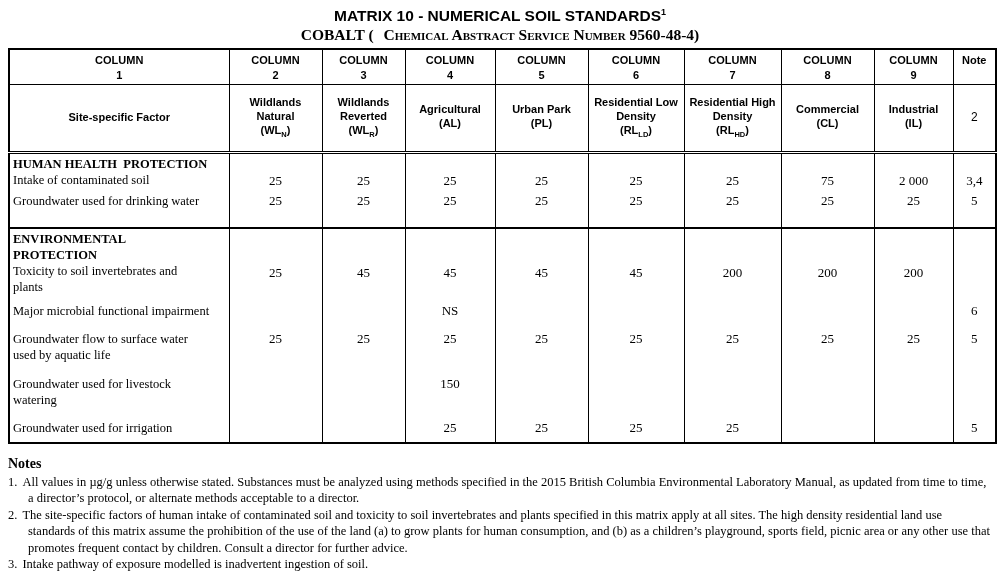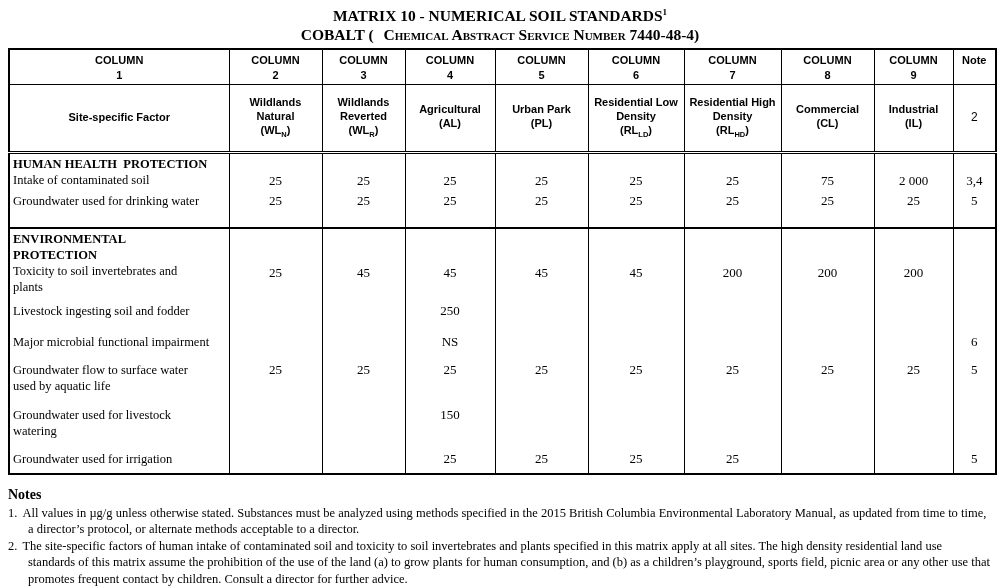--- a/index.html
+++ b/index.html
@@ -7,21 +7,21 @@
     margin: 0; padding: 0;
     width: 1000px; height: 588px;
     background: #ffffff;
     color: #000;
     overflow: hidden;
     font-family: "Liberation Serif", serif;
   }
   
   .title-block { text-align: center; padding-top: 7px; line-height: 1.2; }
   .title-line1 {
-    font-family: Liberation Serif, serif;
+    font-family: Liberation Sans, sans-serif;
     font-weight: bold; font-size: 15.5px;
   }
   .title-line1 sup { font-size: 9px; }
   .title-line2 {
     font-family: "Liberation Serif", serif;
     font-weight: bold; font-size: 15.5px;
   }
   .smallcaps { font-variant: small-caps; padding-left: 10px; }
 
   
@@ -88,21 +88,21 @@
   }
   .notes-heading { font-weight: bold; font-size: 14px; }
   .note-item { padding-left: 20px; text-indent: -20px; }
   .note-num { margin-right: 5px; }
 </style>
 </head>
 <body>
 
 <div class="title-block">
   <div class="title-line1"><span>MATRIX 10 - NUMERICAL SOIL STANDARDS</span><sup>1</sup></div>
-  <div class="title-line2"><span>COBALT (</span><span class="smallcaps">Chemical Abstract Service Number</span><span> 7440-48-4)</span></div>
+  <div class="title-line2"><span>COBALT (</span><span class="smallcaps">Chemical Abstract Service Number</span><span> 9560-48-4)</span></div>
 </div>
 
 <table class="matrix">
   <colgroup>
     <col style="width:220px">
       <col style="width:93px">
       <col style="width:83px">
       <col style="width:90px">
       <col style="width:93px">
     <col style="width:96px">
@@ -222,32 +222,20 @@
       <td class="val">25</td>
       <td class="val">45</td>
       <td class="val">45</td>
       <td class="val">45</td>
       <td class="val">45</td>
       <td class="val">200</td>
       <td class="val">200</td>
       <td class="val">200</td>
       <td class="note-val"></td>
     </tr>
-    <tr style="height:31px">
-      <td class="factor-cell"><div>Livestock ingesting soil and fodder</div></td>
-      <td class="val"></td>
-      <td class="val"></td>
-      <td class="val">250</td>
-      <td class="val"></td>
-      <td class="val"></td>
-      <td class="val"></td>
-      <td class="val"></td>
-      <td class="val"></td>
-      <td class="note-val"></td>
-    </tr>
     <tr style="height:28px">
       <td class="factor-cell"><div>Major microbial functional impairment</div></td>
       <td class="val"></td>
       <td class="val"></td>
       <td class="val">NS</td>
       <td class="val"></td>
       <td class="val"></td>
       <td class="val"></td>
       <td class="val"></td>
       <td class="val"></td>

